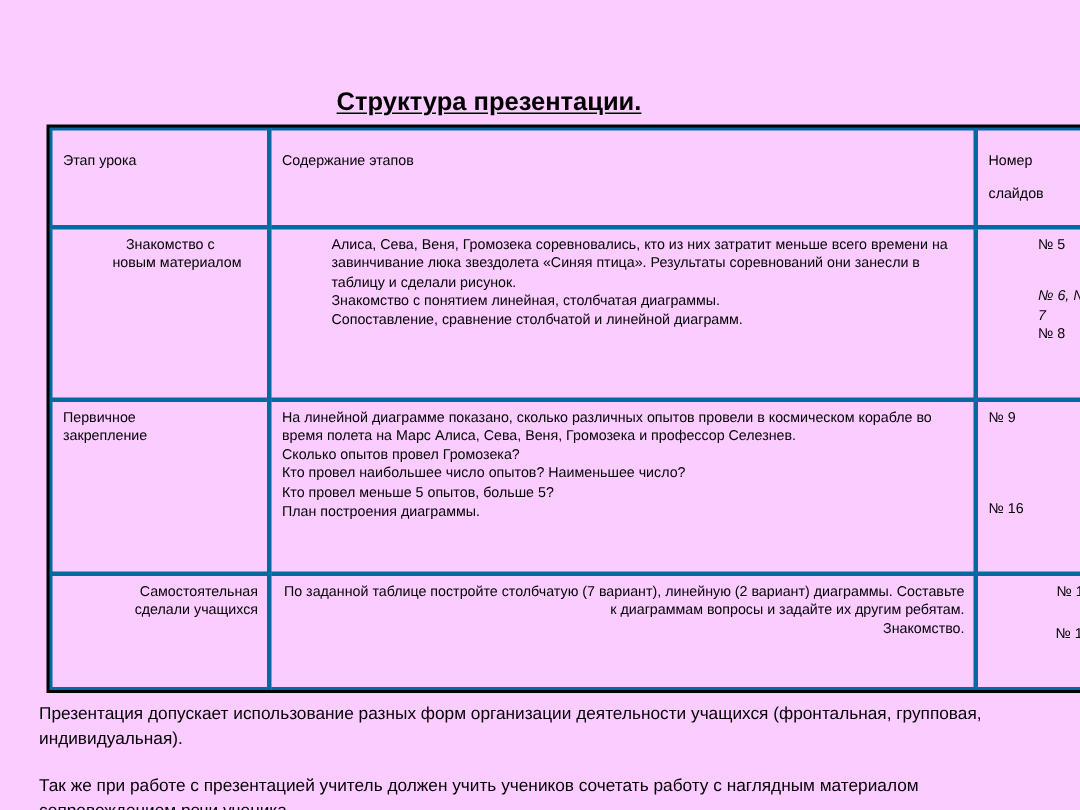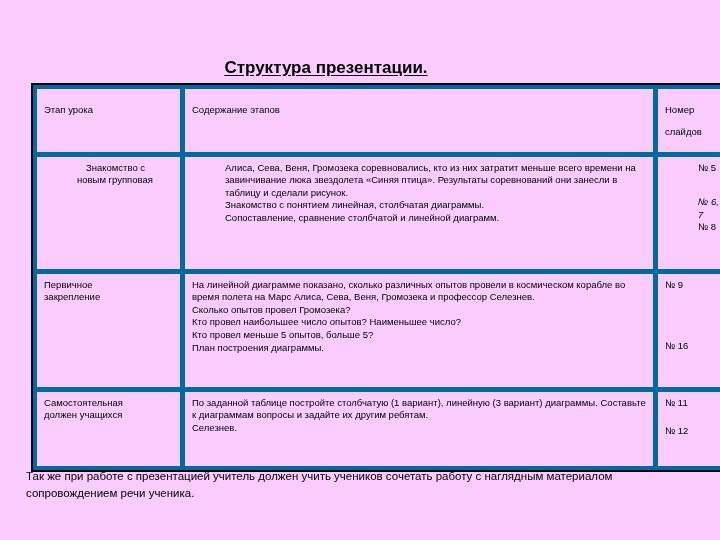--- a/index.html
+++ b/index.html
@@ -42,40 +42,40 @@
   .struct-table {
     position: absolute;
     left: 32px;
     top: 84px;
     width: 653px;
     border-collapse: collapse;
     table-layout: fixed;
     background: #fbccff;
   }
   .struct-table td {
-    border: 5px solid #0369a1;
+    border: 3px solid #0369a1;
     vertical-align: top;
     padding: 5px 6px 4px 7px;
     font-size: 9.5px;
     line-height: 12.6px;
   }
   .struct-table tr > td:first-child { width: 130px; }
   .struct-table tr > td:nth-child(2) { width: 455px; }
   .struct-table tr > td:nth-child(3) { width: 68px; }
 
   
   .struct-table {
     outline: 2px solid #000000;
     outline-offset: -1px;
   }
 
   .row-head td { height: 46px; }
   .row-2 td { height: 103px; padding-left: 40px; }
   .row-3 td { height: 104px; }
-  .row-4 td { height: 65px; }
+  .row-4 td { height: 65px; text-align: right; }
 
   .cell-stage { padding-top: 6px; }
   .cell-stage p,
   .cell-content p,
   .cell-slides p {
     margin: 0;
   }
   .cell-content p + p { margin-top: 0px; }
 
   .indent-1 { padding-left: 9px; }
@@ -116,21 +116,21 @@
         </td>
         <td>
           <p>Номер</p>
           <p>слайдов</p>
         </td>
       </tr>
 
       <tr class="row-2">
         <td class="cell-stage">
           <p class="indent-1">Знакомство с</p>
-          <p>новым групповая</p>
+          <p>новым материалом</p>
         </td>
         <td class="cell-content">
           <p>Алиса, Сева, Веня, Громозека соревновались, кто из них затратит меньше всего времени на завинчивание люка звездолета «Синяя птица». Результаты соревнований они занесли в таблицу и сделали рисунок.</p>
           <p>Знакомство с понятием линейная, столбчатая диаграммы.</p>
           <p>Сопоставление, сравнение столбчатой и линейной диаграмм.</p>
         </td>
         <td class="cell-slides">
           <p>№ 5</p>
           <p class="gap-lg">№ 6, № 7</p>
           <p>№ 8</p>
@@ -151,31 +151,32 @@
         </td>
         <td class="cell-slides">
           <p>№ 9</p>
           <p class="gap-xl">№ 16</p>
         </td>
       </tr>
 
       <tr class="row-4">
         <td class="cell-stage">
           <p>Самостоятельная</p>
-          <p>должен учащихся</p>
+          <p>сделали учащихся</p>
         </td>
         <td class="cell-content">
-          <p>По заданной таблице постройте столбчатую (1 вариант), линейную (3 вариант) диаграммы. Составьте к диаграммам вопросы и задайте их другим ребятам.</p>
-          <p>Селезнев.</p>
+          <p>По заданной таблице постройте столбчатую (7 вариант), линейную (2 вариант) диаграммы. Составьте к диаграммам вопросы и задайте их другим ребятам.</p>
+          <p>Знакомство.</p>
         </td>
         <td class="cell-slides">
           <p>№ 11</p>
           <p class="gap-md">№ 12</p>
         </td>
       </tr>
     </tbody>
   </table>
 
   <div class="notes">
+    <p>Презентация допускает использование разных форм организации деятельности учащихся (фронтальная, групповая, индивидуальная).</p>
     <p>Так же при работе с презентацией учитель должен учить учеников сочетать работу с наглядным материалом сопровождением речи ученика.</p>
   </div>
 
 </div>
 
 </body></html>

